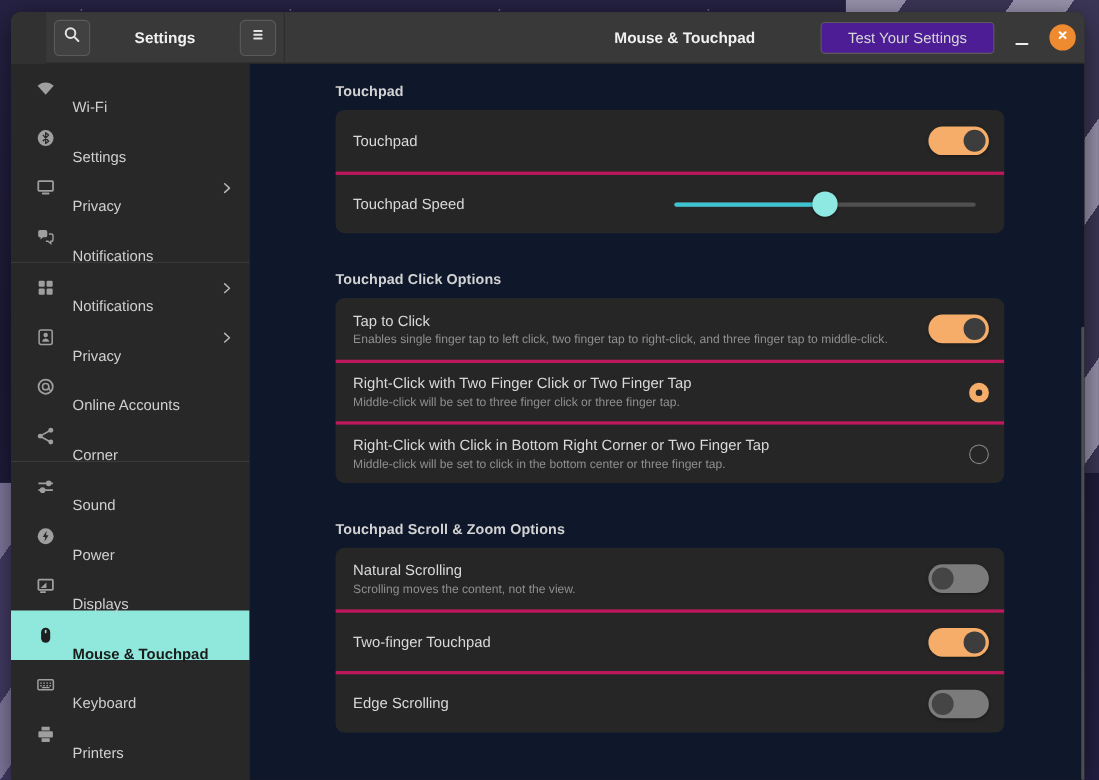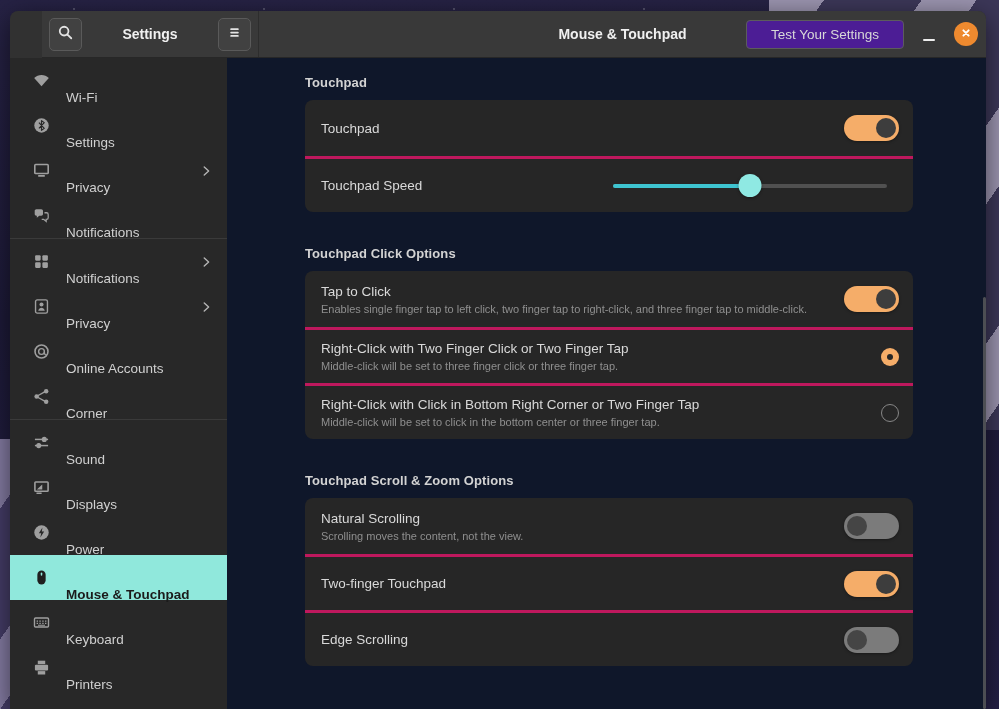--- a/index.html
+++ b/index.html
@@ -252,36 +252,36 @@
               <path d="M1.8 5.1h12.4" stroke-width="1.4"></path>
               <circle cx="10.6" cy="5.1" r="1.9"></circle>
               <path d="M1.8 10.9h12.4" stroke-width="1.4"></path>
               <circle cx="5.4" cy="10.9" r="1.9"></circle>
             </svg>
           </span>
           <span class="s-label">Sound</span>
         </div>
         <div class="side-item">
           <span class="s-icon">
+            <svg viewBox="0 0 16 16">
+              <circle cx="8" cy="8" r="6.8" fill="currentColor"></circle>
+              <path d="M8.9 3.4 5.5 8.7h2.2L6.9 12.6l3.6-5.5H8.3z" fill="#282828"></path>
+            </svg>
+          </span>
+          <span class="s-label">Power</span>
+        </div>
+        <div class="side-item">
+          <span class="s-icon">
             <svg viewBox="0 0 16 16" fill="currentColor">
               <rect x="1.8" y="2.8" width="12.4" height="8.8" rx=".8" fill="none" stroke="currentColor" stroke-width="1.5"></rect>
               <path d="M3.6 9.9l5.1-4.7v4.7z"></path>
               <rect x="3.2" y="12.6" width="5" height="1.5" rx=".4"></rect>
             </svg>
           </span>
           <span class="s-label">Displays</span>
-        </div>
-        <div class="side-item">
-          <span class="s-icon">
-            <svg viewBox="0 0 16 16">
-              <circle cx="8" cy="8" r="6.8" fill="currentColor"></circle>
-              <path d="M8.9 3.4 5.5 8.7h2.2L6.9 12.6l3.6-5.5H8.3z" fill="#282828"></path>
-            </svg>
-          </span>
-          <span class="s-label">Power</span>
         </div>
         <div class="side-item selected">
           <span class="s-icon">
             <svg viewBox="0 0 16 16">
               <rect x="4.1" y="1.5" width="7.8" height="13" rx="3.9" fill="currentColor"></rect>
               <rect x="7.3" y="3.3" width="1.4" height="3.1" rx=".7" fill="var(--slot,#282828)"></rect>
             </svg>
           </span>
           <span class="s-label">Mouse &amp; Touchpad</span>
         </div>

